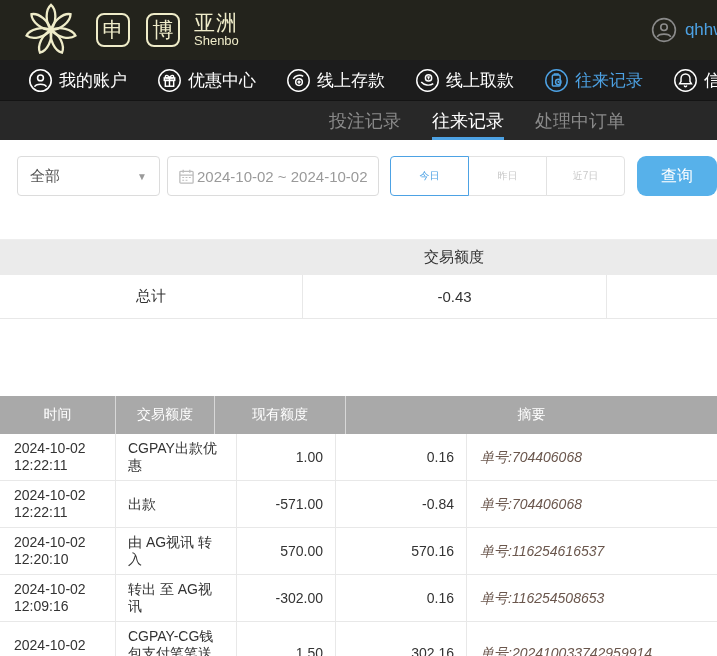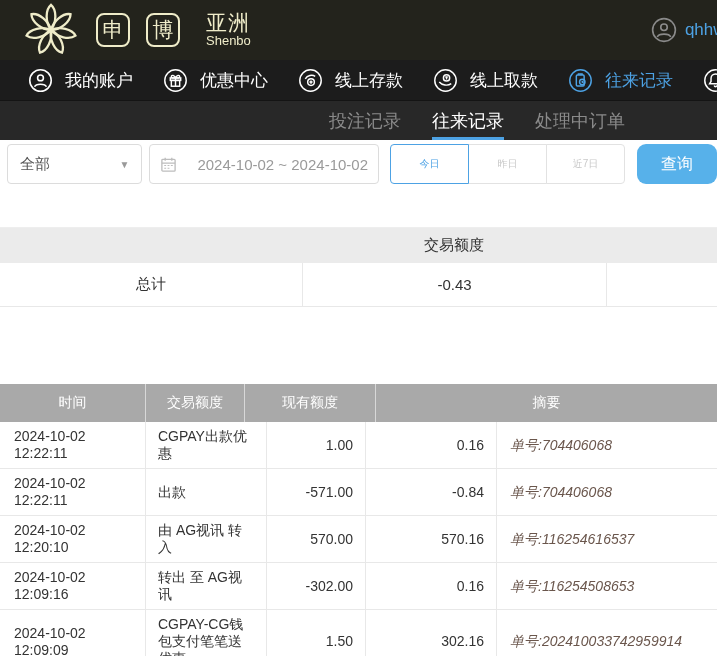--- a/index.html
+++ b/index.html
@@ -17,69 +17,69 @@
     display: flex; align-items: center; justify-content: space-between;
     padding: 0 0 0 22px; overflow: hidden;
   }
   .brand { display: flex; align-items: center; gap: 10px; }
   .brand .flower { width: 58px; height: 58px; flex: 0 0 auto; }
   .logo-box {
     width: 34px; height: 34px; border: 2px solid #efecc9; border-radius: 8px;
     color: #efecc9; font-size: 21px; display: flex; align-items: center; justify-content: center;
     margin-left: 6px;
   }
-  .brand-text { color: #efecc9; line-height: 1.05; margin-left: 16px; }
+  .brand-text { color: #efecc9; line-height: 1.05; margin-left: 4px; }
   .brand-text .region { font-size: 21px; letter-spacing: 1px; }
   .brand-text .sub { font-size: 13px; }
   .userbox {
     display: flex; align-items: center; gap: 8px;
     flex: 0 0 auto; margin-right: -18px; white-space: nowrap;
   }
   .userbox svg { width: 26px; height: 26px; }
   .username { color: #4da2e4; font-size: 17px; }
 
   
   .navbar {
     height: 40px; background: #1c1c1c;
     display: flex; align-items: center; gap: 30px;
     padding: 0 0 0 28px; overflow: hidden;
   }
   .nav-item {
-    display: flex; align-items: center; gap: 12px;
+    display: flex; align-items: center; gap: 6px;
     color: #ffffff; font-size: 17px; white-space: nowrap; cursor: pointer;
   }
   .nav-item svg { width: 25px; height: 25px; }
   .nav-item.active { color: #4da2e4; }
 
   
   .tabbar {
     height: 40px; background: #282828; border-top: 1px solid #141414;
     display: flex; gap: 31px; padding-left: 329px; overflow: hidden;
   }
   .tab {
     font-size: 18px; color: #8a8a8a; cursor: pointer;
     display: flex; align-items: center; height: 100%;
     border-bottom: 3px solid transparent; padding-top: 3px;
   }
   .tab.active { color: #ffffff; border-bottom-color: #4da2e4; }
 
   
   .filter-row {
-    margin-top: 4px; height: 40px;
-    display: flex; align-items: center; padding: 0 0 0 7px;
+    margin-top: 16px; height: 40px;
+    display: flex; align-items: center; padding: 0 0 0 17px;
   }
   .select-box {
     width: 154px; height: 40px; border: 1px solid #dcdcdc; border-radius: 4px;
     display: flex; align-items: center; justify-content: space-between;
     padding: 0 12px; color: #555; font-size: 15px; cursor: pointer; background:#fff;
   }
   .select-box .caret { color: #9a9a9a; font-size: 10px; }
   .date-box {
     width: 230px; height: 40px; border: 1px solid #dcdcdc; border-radius: 4px;
-    display: flex; align-items: center; gap: 20px;
+    display: flex; align-items: center; gap: 2px;
     padding: 0 10px; color: #9a9a9a; font-size: 15px; margin-left: 7px;
     cursor: pointer; background:#fff; white-space: nowrap;
   }
   .date-box svg { width: 17px; height: 17px; flex: 0 0 auto; }
   .quick-group { display: flex; margin-left: 11px; }
   .quick-btn {
     width: 79px; height: 40px; border: 1px solid #e2e2e2;
     display: flex; align-items: center; justify-content: center;
     color: #c9c9c9; font-size: 10px; cursor: pointer; background:#fff;
     margin-left: -1px;
@@ -120,21 +120,21 @@
     display: flex; align-items: center; justify-content: center;
     border-right: 1px solid rgba(255,255,255,.55); font-size: 14px;
   }
   .thead .th:last-child { border-right: none; }
   .trow { display: flex; border-bottom: 1px solid #e8e8e8; min-height: 38px; }
   .trow .td {
     display: flex; align-items: center; padding: 6px 12px;
     border-right: 1px solid #e8e8e8; color: #333; line-height: 17px;
   }
   .trow .td:last-child { border-right: none; font-style: italic; }
-  .col-time    { width: 146px; flex: 0 0 auto; }
+  .col-time    { width: 116px; flex: 0 0 auto; }
   .col-type    { width: 121px; flex: 0 0 auto; }
   .col-amount  { width: 99px;  flex: 0 0 auto; }
   .col-balance { width: 131px; flex: 0 0 auto; }
   .col-summary { flex: 1 1 auto; }
   .td.col-time { padding-left: 14px; }
   .td.col-amount, .td.col-balance { justify-content: flex-end; }
   .td.col-summary { color: #6a564c; padding-left: 13px; }
 </style>
 </head>
 <body>

